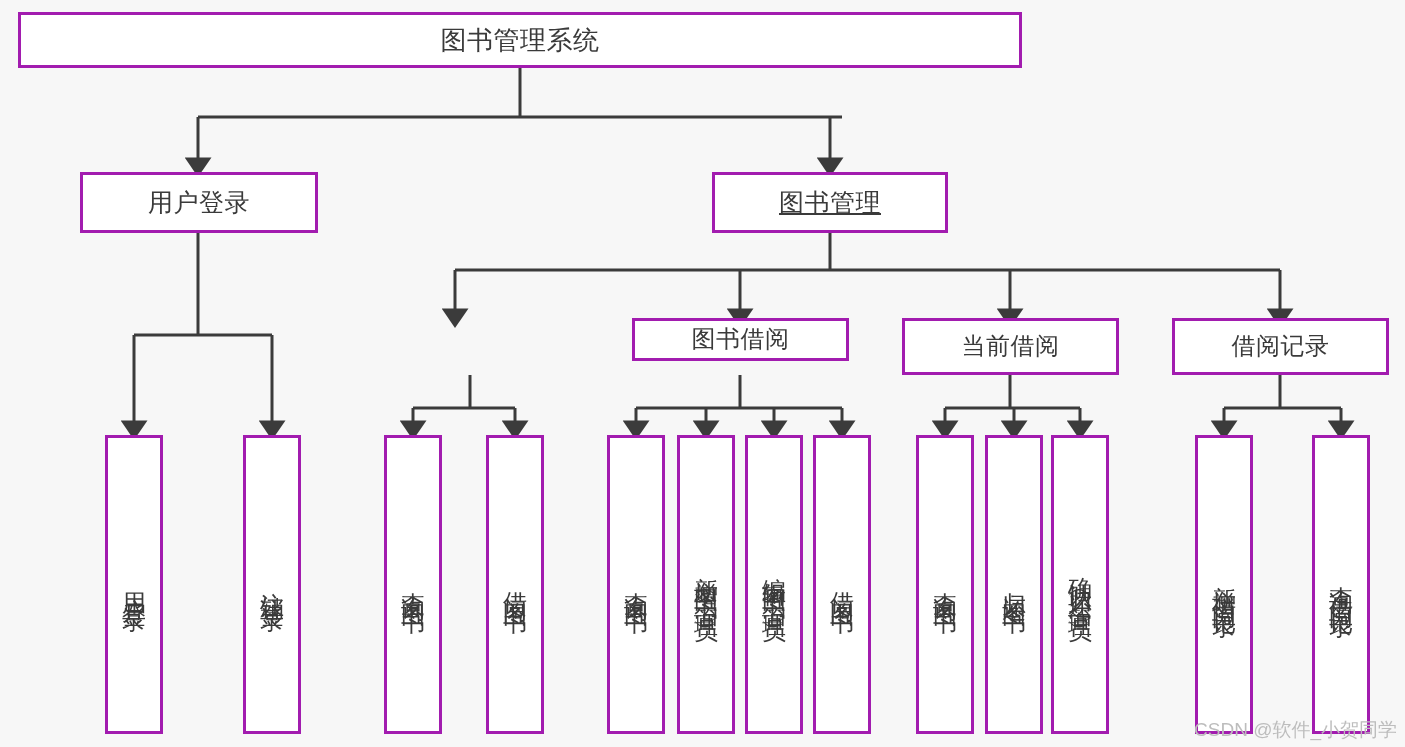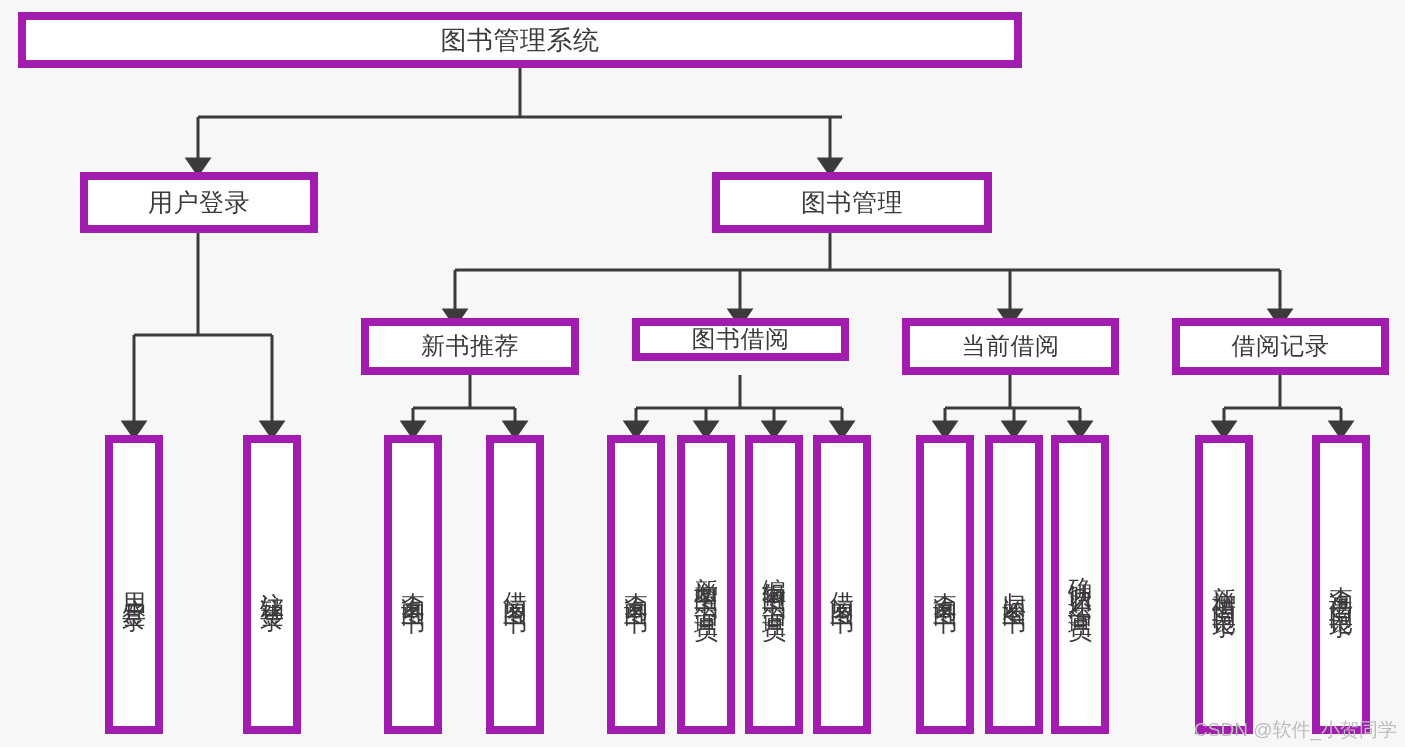--- a/index.html
+++ b/index.html
@@ -20,21 +20,21 @@
     left: 0;
     top: 0;
     width: 1405px;
     height: 747px;
     pointer-events: none;
   }
   .node {
     position: absolute;
     box-sizing: border-box;
     background: #ffffff;
-    border: 8px solid #a21caf;
+    border: 3px solid #a21caf;
     display: flex;
     align-items: center;
     justify-content: center;
     color: #3a3a3a;
   }
   .node .label {
     color: #3a3a3a;
     letter-spacing: 0.5px;
     line-height: 1.18;
     text-align: center;
@@ -122,27 +122,24 @@
     </g>
   </svg>
 
   <div class="node root" style="left:18px; top:12px; width:1004px; height:56px;">
     <span class="label">图书管理系统</span>
   </div>
 
   <div class="node lvl2" style="left:80px; top:172px; width:238px; height:61px;">
     <span class="label">用户登录</span>
   </div>
-  <div class="node lvl2" style="left:712px; top:172px; width:280px; height:61px;">
+  <div class="node lvl2" style="left:712px; top:172px; width:236px; height:61px;text-decoration:underline;">
     <span class="label">图书管理</span>
   </div>
 
-  <div class="node lvl3" style="left:361px; top:318px; width:218px; height:57px;">
-    <span class="label">新书推荐</span>
-  </div>
   <div class="node lvl3" style="left:632px; top:318px; width:217px; height:43px;">
     <span class="label">图书借阅</span>
   </div>
   <div class="node lvl3" style="left:1172px; top:318px; width:217px; height:57px;">
     <span class="label">借阅记录</span>
   </div>
   <div class="node lvl3" style="left:902px; top:318px; width:217px; height:57px;">
     <span class="label">当前借阅</span>
   </div>
 

